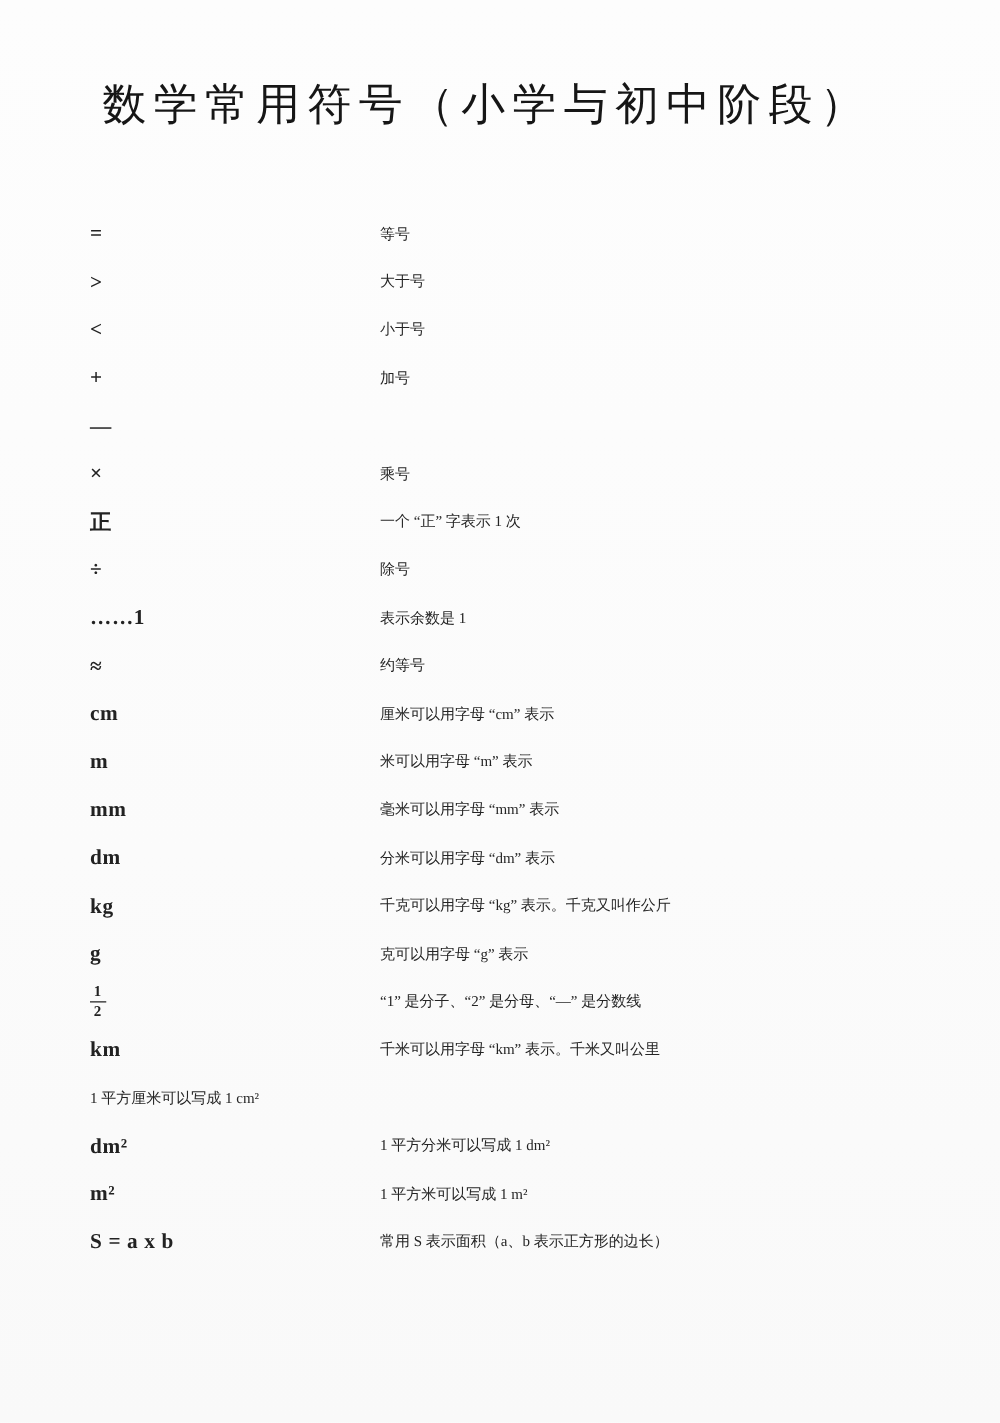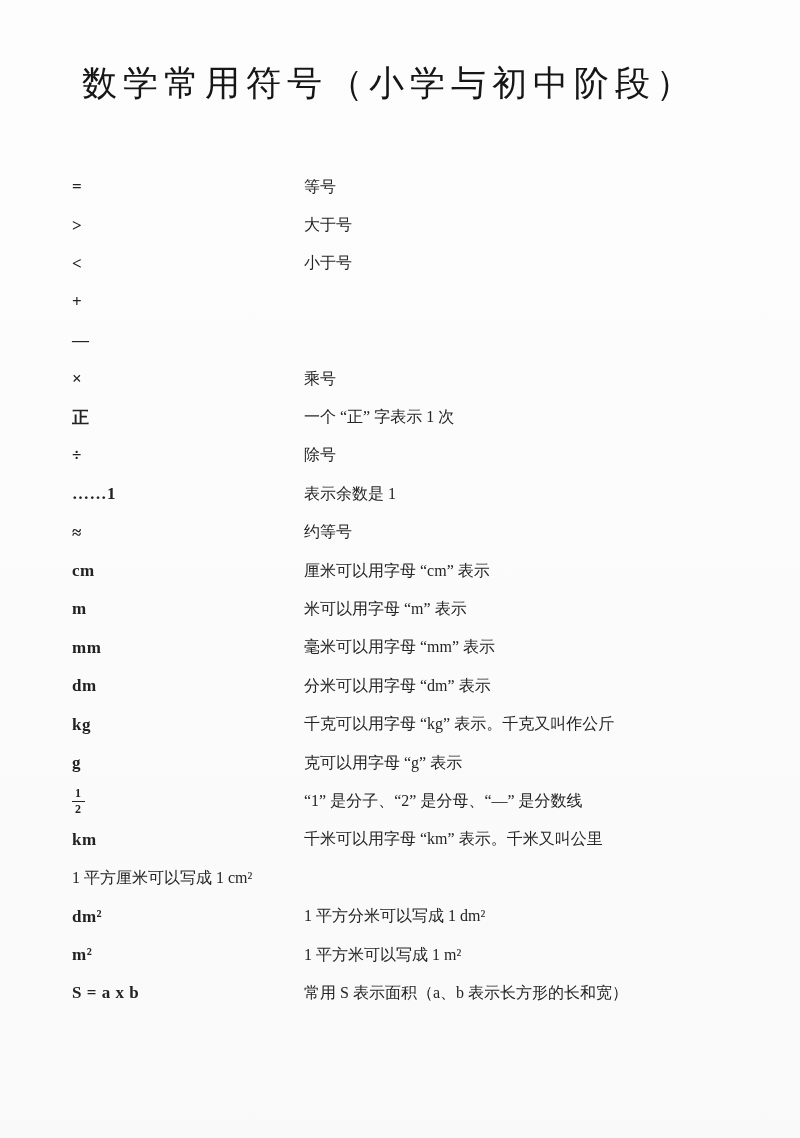--- a/index.html
+++ b/index.html
@@ -39,21 +39,21 @@
   .sym {
     width: 232px;
     flex: 0 0 232px;
     font-size: 17px;
     font-weight: 600;
     color: #222;
     letter-spacing: 0.5px;
   }
   .desc {
     flex: 1;
-    font-size: 16px;
+    font-size: 12px;
     color: #242424;
     white-space: nowrap;
   }
   .frac {
     display: inline-flex;
     flex-direction: column;
     align-items: center;
     font-size: 12px;
     line-height: 1.05;
     font-weight: 600;
@@ -75,20 +75,21 @@
       <div class="row">
         <span class="sym">&gt;</span>
         <span class="desc">大于号</span>
       </div>
       <div class="row">
         <span class="sym">&lt;</span>
         <span class="desc">小于号</span>
       </div>
       <div class="row">
         <span class="sym">+</span>
+        <span class="desc">加号</span>
       </div>
       <div class="row">
         <span class="sym">—</span>
       </div>
       <div class="row">
         <span class="sym">×</span>
         <span class="desc">乘号</span>
       </div>
       <div class="row">
         <span class="sym">正</span>
@@ -147,16 +148,16 @@
       <div class="row">
         <span class="sym">dm²</span>
         <span class="desc">1  平方分米可以写成 1 dm²</span>
       </div>
       <div class="row">
         <span class="sym">m²</span>
         <span class="desc">1  平方米可以写成 1 m²</span>
       </div>
       <div class="row">
         <span class="sym">S = a x b</span>
-        <span class="desc">常用 S 表示面积（a、b 表示长方形的长和宽）</span>
+        <span class="desc">常用 S 表示面积（a、b 表示正方形的边长）</span>
       </div>
     </div>
 </div>
 
 </body></html>

